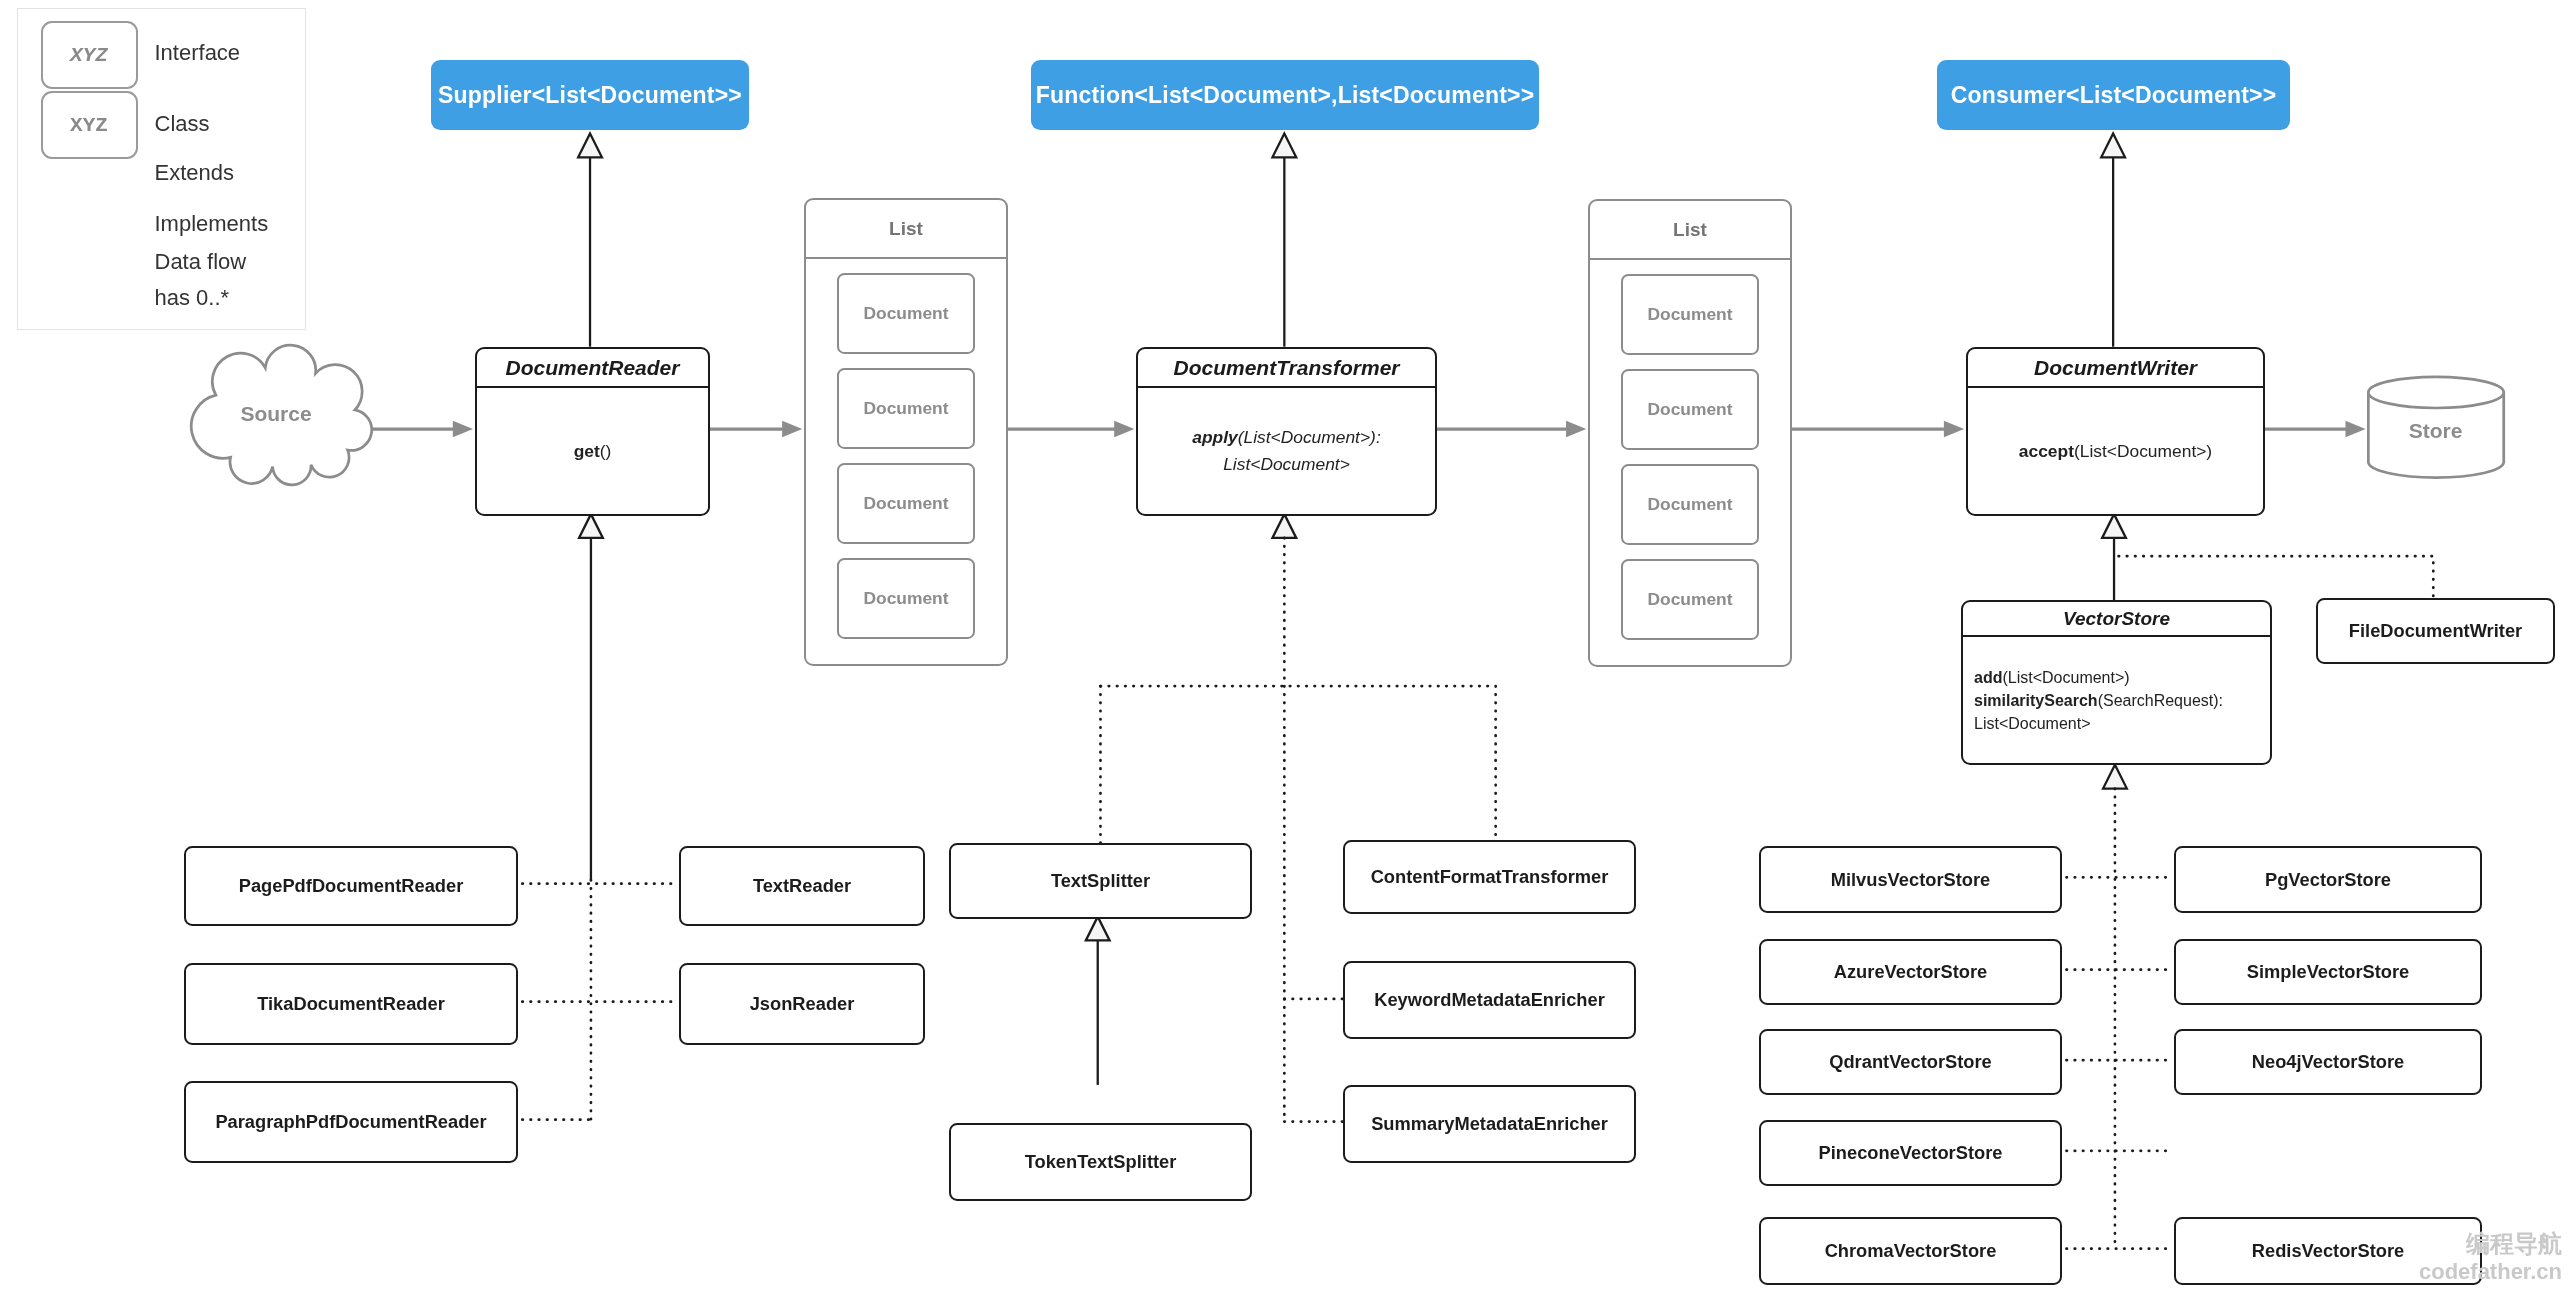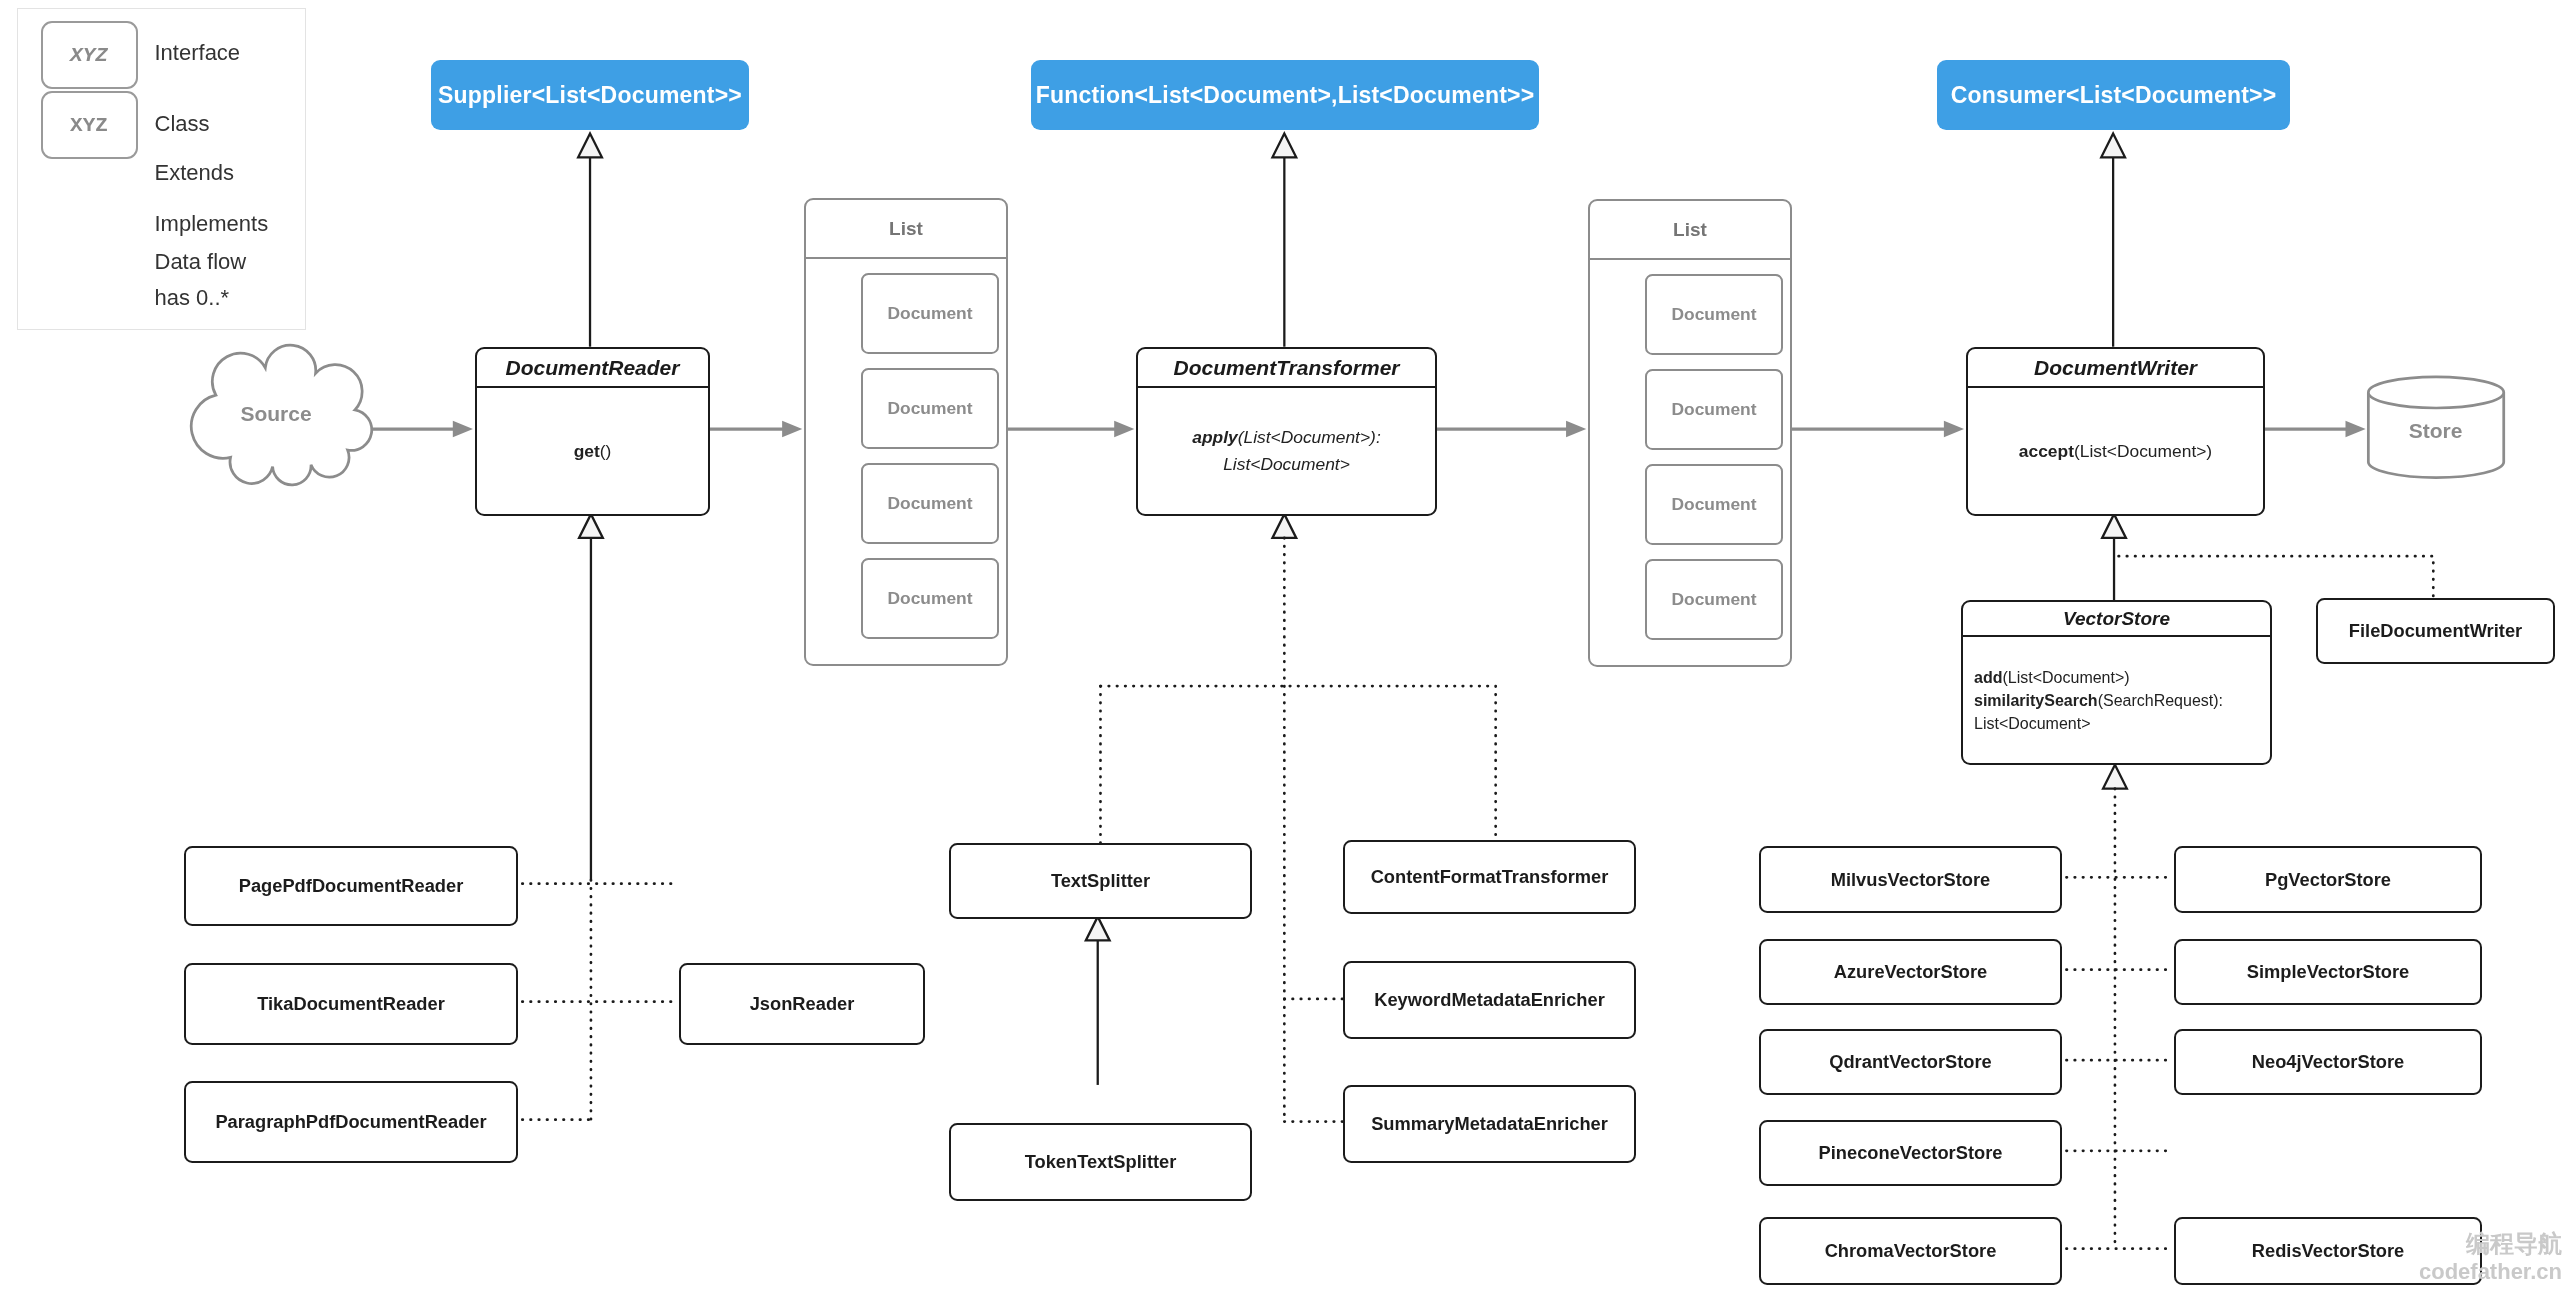--- a/index.html
+++ b/index.html
@@ -20,21 +20,21 @@
   
   .node{position:absolute;background:#fff;border:2.7px solid #1b1b1b;border-radius:8.2px;
         display:flex;align-items:center;justify-content:center;
         font-weight:700;font-size:18.3px;color:#1c1c1c;text-align:center;}
   
   .glist{position:absolute;background:#fff;border:2.3px solid #8c8c8c;border-radius:9.1px;}
   .glist .h{height:57px;border-bottom:2.3px solid #8c8c8c;display:flex;align-items:center;justify-content:center;
             font-weight:700;font-size:19px;color:#757575;}
   .gcell{position:absolute;background:#fff;border:2.3px solid #8c8c8c;border-radius:7.3px;
          display:flex;align-items:center;justify-content:center;
-         font-weight:700;font-size:17.4px;color:#8c8c8c;margin-left:24px;}
+         font-weight:700;font-size:17.4px;color:#8c8c8c;}
   .graylabel{position:absolute;display:flex;align-items:center;justify-content:center;
              font-weight:700;font-size:21px;color:#8c8c8c;}
   
   .legend{position:absolute;left:16.5px;top:8.2px;width:287px;height:320px;background:#fff;border:1.8px solid #e3e3e3;}
   .lg-sample{position:absolute;left:23px;width:93px;height:64px;border:2.7px solid #9a9a9a;border-radius:11px;
              display:flex;align-items:center;justify-content:center;font-weight:700;font-size:21px;color:#8a8a8a;font-family:Liberation Mono, monospace;}
   .lg-label{position:absolute;left:137px;font-size:22px;color:#333;}
   .wm{position:absolute;text-align:right;color:#c9c9c9;font-weight:700;}
   .b1{font-weight:700;}
   .it{font-style:italic;}
@@ -204,20 +204,21 @@
     <div class="h">List</div>
   </div>
   <div class="gcell" style="left:1621px;top:274px;width:134px;height:77px">Document</div>
   <div class="gcell" style="left:1621px;top:369px;width:134px;height:77px">Document</div>
   <div class="gcell" style="left:1621px;top:464px;width:134px;height:77px">Document</div>
   <div class="gcell" style="left:1621px;top:559px;width:134px;height:77px">Document</div>
 
   <div class="node" style="left:184px;top:846px;width:330px;height:76px">PagePdfDocumentReader</div>
   <div class="node" style="left:184px;top:963px;width:330px;height:78px">TikaDocumentReader</div>
   <div class="node" style="left:184px;top:1081px;width:330px;height:78px">ParagraphPdfDocumentReader</div>
+  <div class="node" style="left:679px;top:846px;width:242px;height:76px">TextReader</div>
   <div class="node" style="left:679px;top:963px;width:242px;height:78px">JsonReader</div>
 
   <div class="node" style="left:949px;top:843px;width:299px;height:72px">TextSplitter</div>
   <div class="node" style="left:949px;top:1123px;width:299px;height:74px">TokenTextSplitter</div>
 
   <div class="node" style="left:1343px;top:840px;width:289px;height:70px">ContentFormatTransformer</div>
   <div class="node" style="left:1343px;top:961px;width:289px;height:74px">KeywordMetadataEnricher</div>
   <div class="node" style="left:1343px;top:1085px;width:289px;height:74px">SummaryMetadataEnricher</div>
 
   <div class="node" style="left:2316px;top:598px;width:235px;height:62px">FileDocumentWriter</div>

